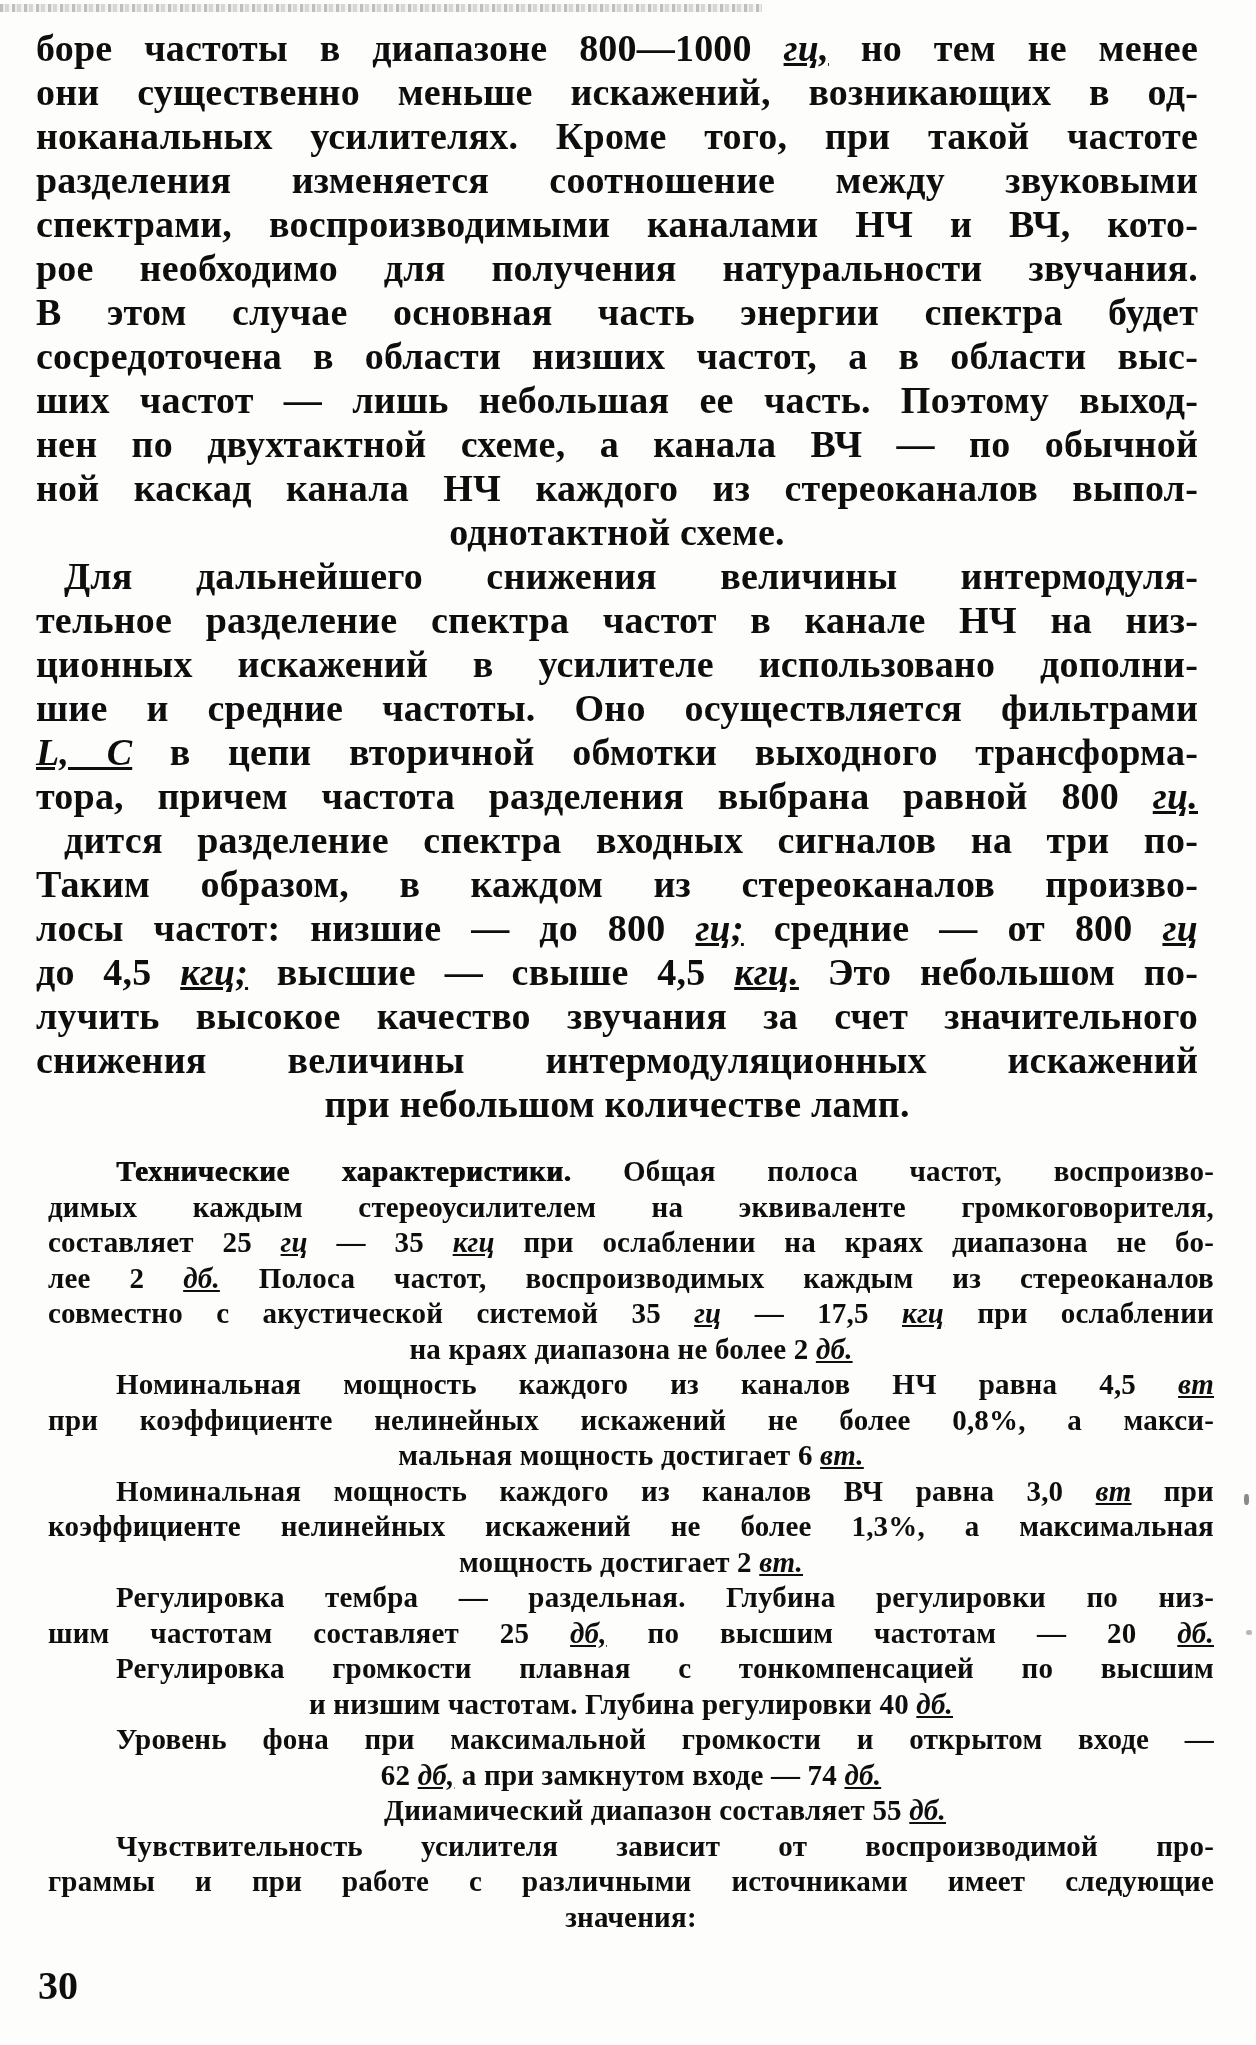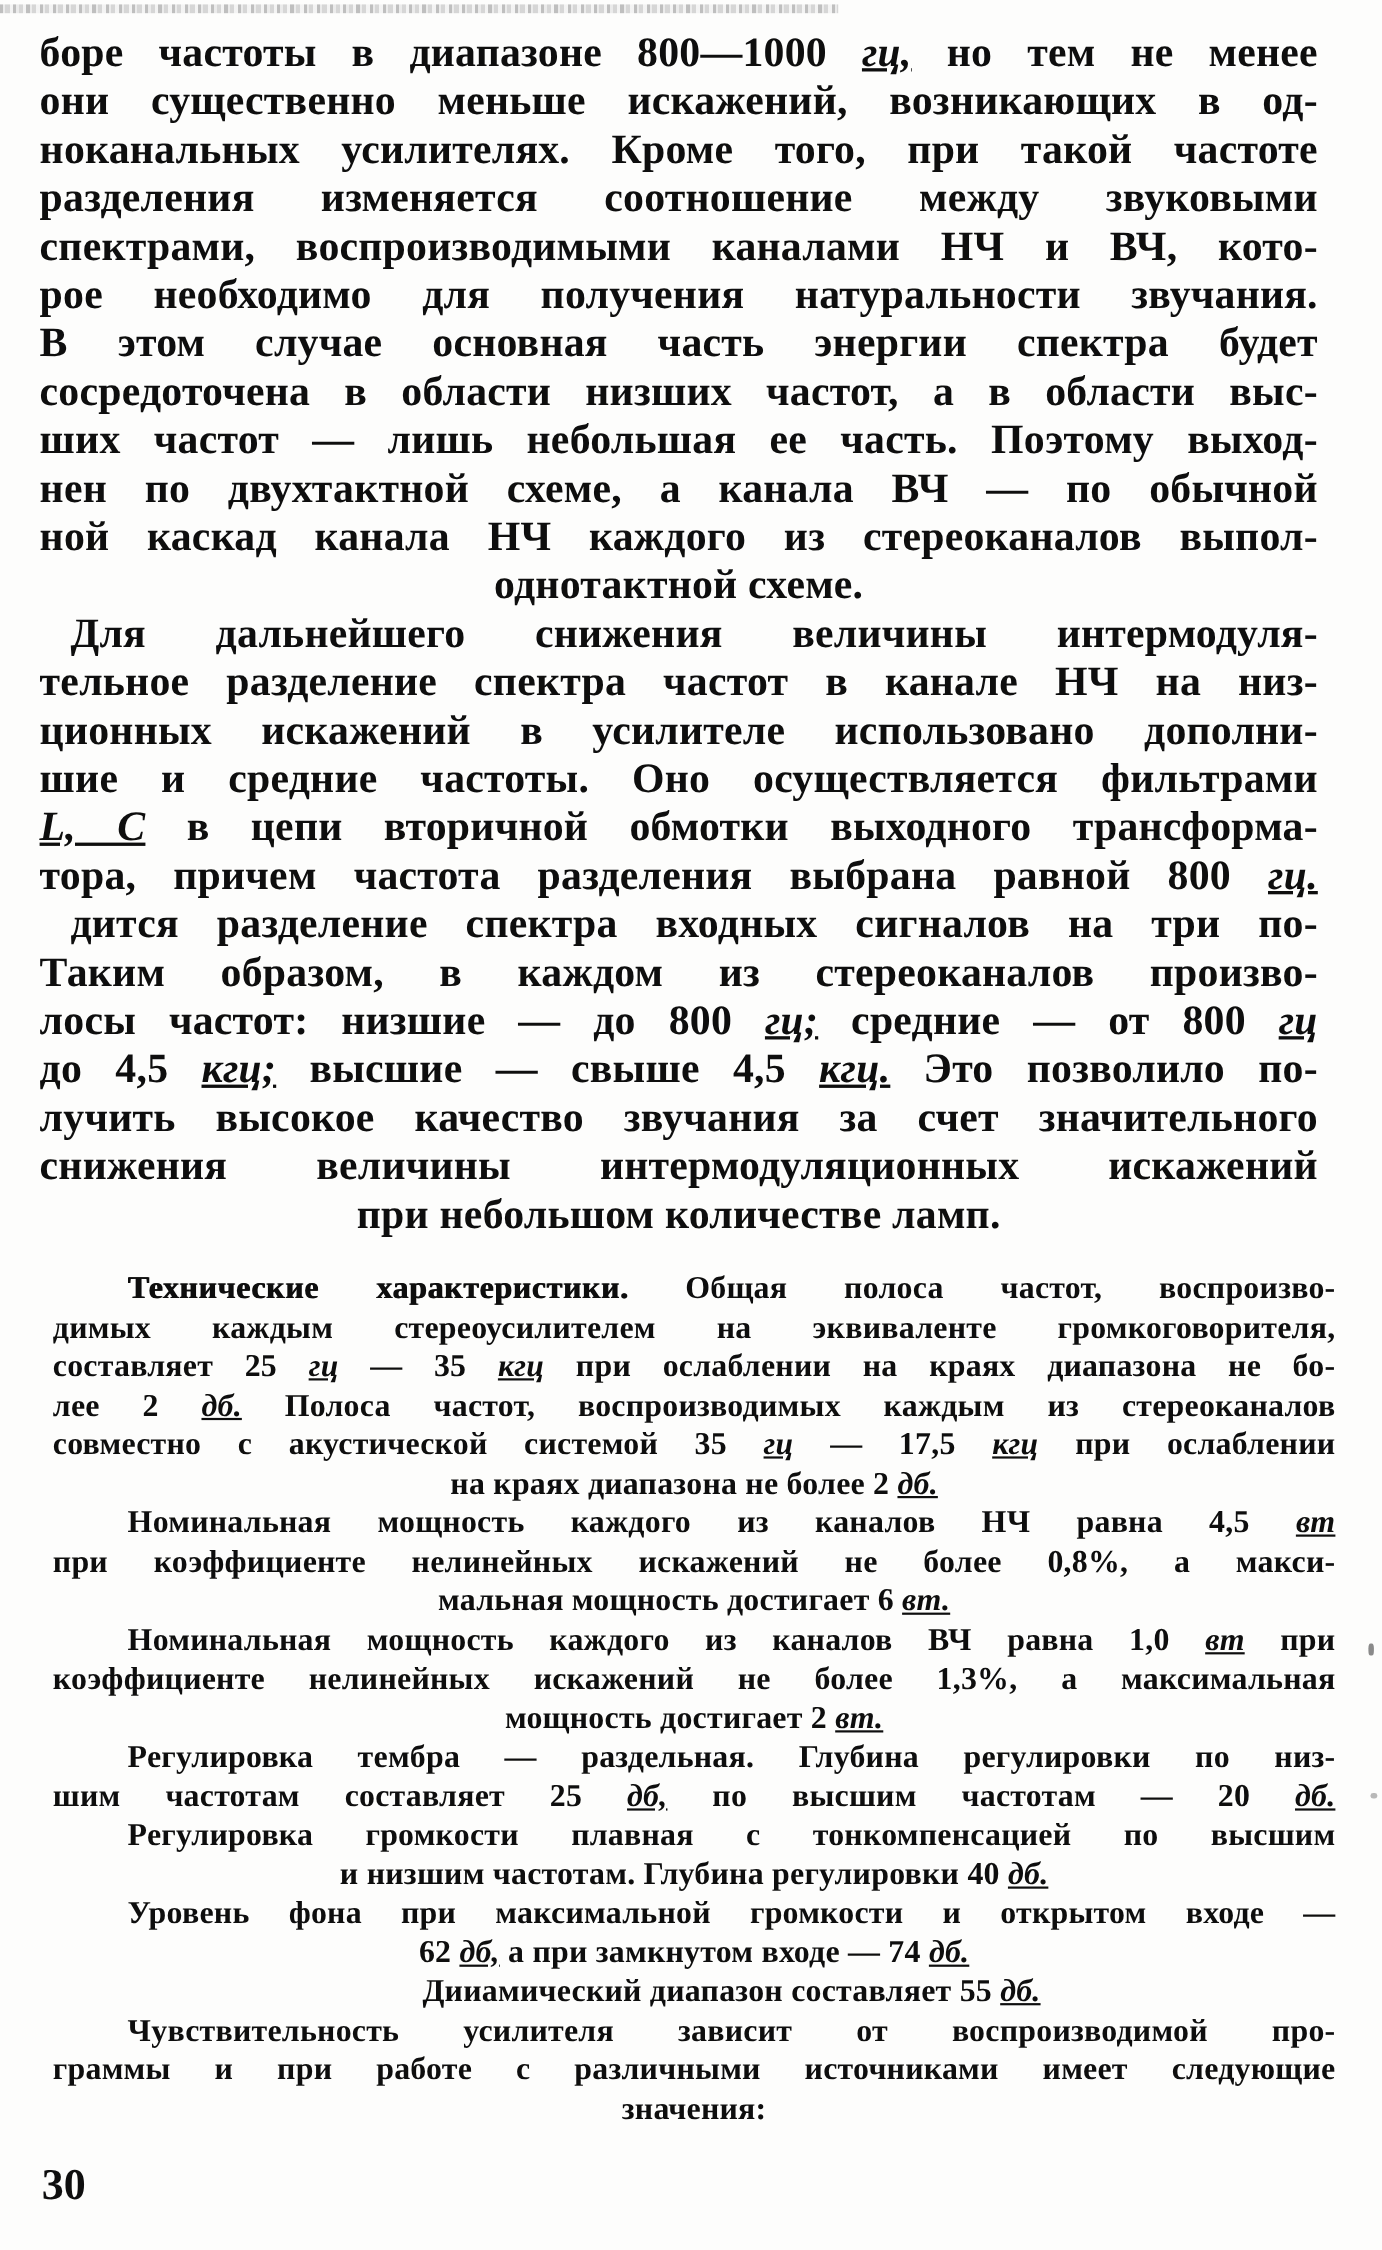--- a/index.html
+++ b/index.html
@@ -92,42 +92,42 @@
         <div class="line"><span class="rn">тельное разделение спектра частот в канале НЧ на низ-</span></div>
         <div class="line"><span class="rn">ционных искажений в усилителе использовано дополни-</span></div>
         <div class="line"><span class="rn">шие и средние частоты. Оно осуществляется фильтрами</span></div>
         <div class="line"><span class="it">L, C</span><span class="rn"> в цепи вторичной обмотки выходного трансформа-</span></div>
         <div class="line"><span class="rn">тора, причем частота разделения выбрана равной 800 </span><span class="it">гц.</span></div>
       </div>
       <div class="paragraph indent">
         <div class="line"><span class="rn">дится разделение спектра входных сигналов на три по-</span></div>
         <div class="line"><span class="rn">Таким образом, в каждом из стереоканалов произво-</span></div>
         <div class="line"><span class="rn">лосы частот: низшие — до 800 </span><span class="it">гц;</span><span class="rn"> средние — от 800 </span><span class="it">гц</span></div>
-        <div class="line"><span class="rn">до 4,5 </span><span class="it">кгц;</span><span class="rn"> высшие — свыше 4,5 </span><span class="it">кгц.</span><span class="rn"> Это позволило по-</span></div>
+        <div class="line"><span class="rn">до 4,5 </span><span class="it">кгц;</span><span class="rn"> высшие — свыше 4,5 </span><span class="it">кгц.</span><span class="rn"> Это небольшом по-</span></div>
         <div class="line"><span class="rn">лучить высокое качество звучания за счет значительного</span></div>
         <div class="line"><span class="rn">снижения величины интермодуляционных искажений</span></div>
         <div class="line short"><span class="rn">при небольшом количестве ламп.</span></div>
       </div>
     </section>
     <section class="text-section small">
       <div class="paragraph indent">
         <div class="line"><span class="lead">Технические характеристики.</span><span class="rn"> Общая полоса частот, воспроизво-</span></div>
         <div class="line"><span class="rn">димых каждым стереоусилителем на эквиваленте громкоговорителя,</span></div>
         <div class="line"><span class="rn">составляет 25 </span><span class="it">гц</span><span class="rn"> — 35 </span><span class="it">кгц</span><span class="rn"> при ослаблении на краях диапазона не бо-</span></div>
         <div class="line"><span class="rn">лее 2 </span><span class="it">дб.</span><span class="rn"> Полоса частот, воспроизводимых каждым из стереоканалов</span></div>
         <div class="line"><span class="rn">совместно с акустической системой 35 </span><span class="it">гц</span><span class="rn"> — 17,5 </span><span class="it">кгц</span><span class="rn"> при ослаблении</span></div>
         <div class="line short"><span class="rn">на краях диапазона не более 2 </span><span class="it">дб.</span></div>
       </div>
       <div class="paragraph indent">
         <div class="line"><span class="rn">Номинальная мощность каждого из каналов НЧ равна 4,5 </span><span class="it">вт</span></div>
         <div class="line"><span class="rn">при коэффициенте нелинейных искажений не более 0,8%, а макси-</span></div>
         <div class="line short"><span class="rn">мальная мощность достигает 6 </span><span class="it">вт.</span></div>
       </div>
       <div class="paragraph indent">
-        <div class="line"><span class="rn">Номинальная мощность каждого из каналов ВЧ равна 1,0 </span><span class="it">вт</span><span class="rn"> при</span></div>
+        <div class="line"><span class="rn">Номинальная мощность каждого из каналов ВЧ равна 3,0 </span><span class="it">вт</span><span class="rn"> при</span></div>
         <div class="line"><span class="rn">коэффициенте нелинейных искажений не более 1,3%, а максимальная</span></div>
         <div class="line short"><span class="rn">мощность достигает 2 </span><span class="it">вт.</span></div>
       </div>
       <div class="paragraph indent">
         <div class="line"><span class="rn">Регулировка тембра — раздельная. Глубина регулировки по низ-</span></div>
         <div class="line"><span class="rn">шим частотам составляет 25 </span><span class="it">дб,</span><span class="rn"> по высшим частотам — 20 </span><span class="it">дб.</span></div>
       </div>
       <div class="paragraph indent">
         <div class="line"><span class="rn">Регулировка громкости плавная с тонкомпенсацией по высшим</span></div>
         <div class="line short"><span class="rn">и низшим частотам. Глубина регулировки 40 </span><span class="it">дб.</span></div>

